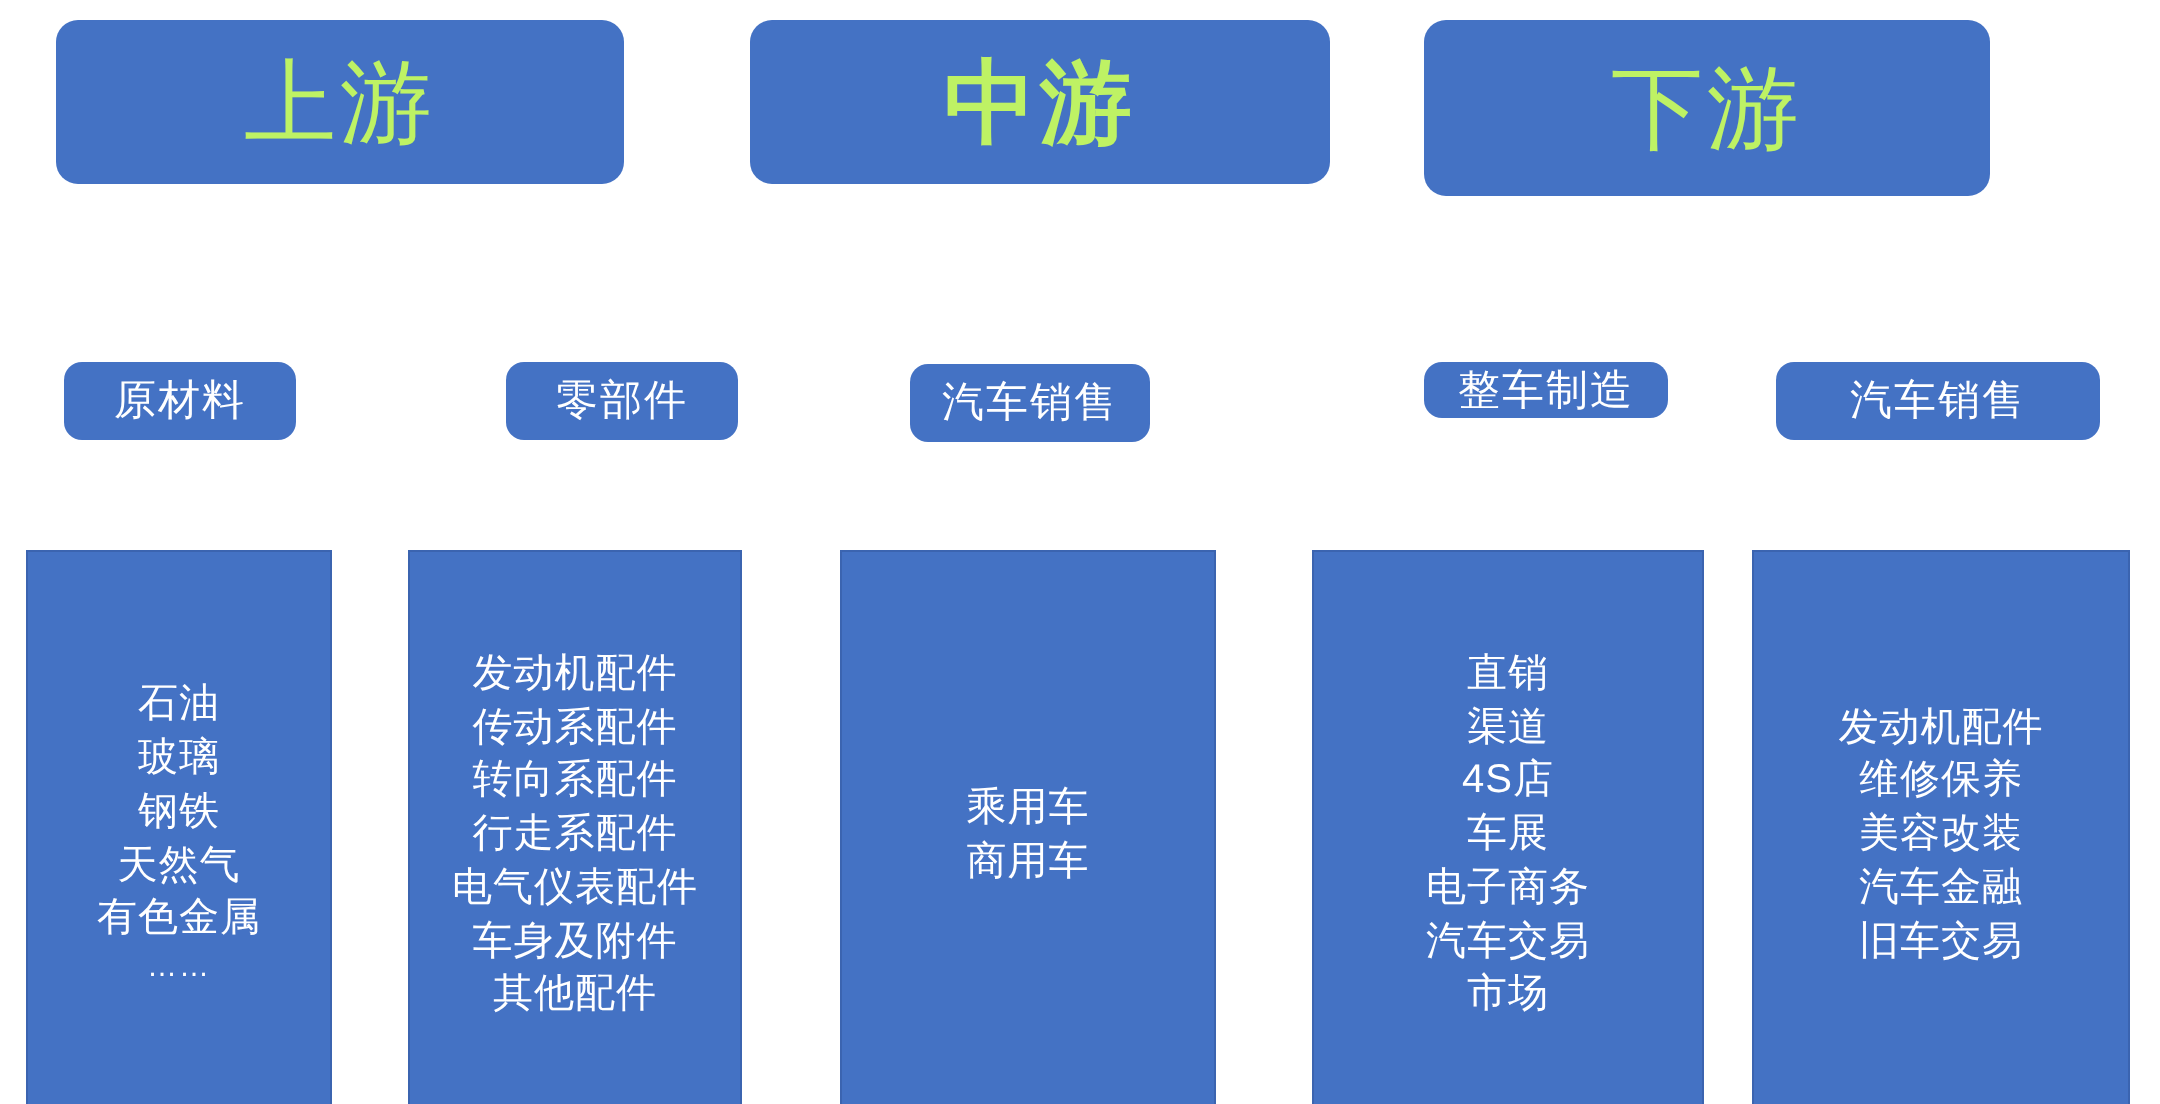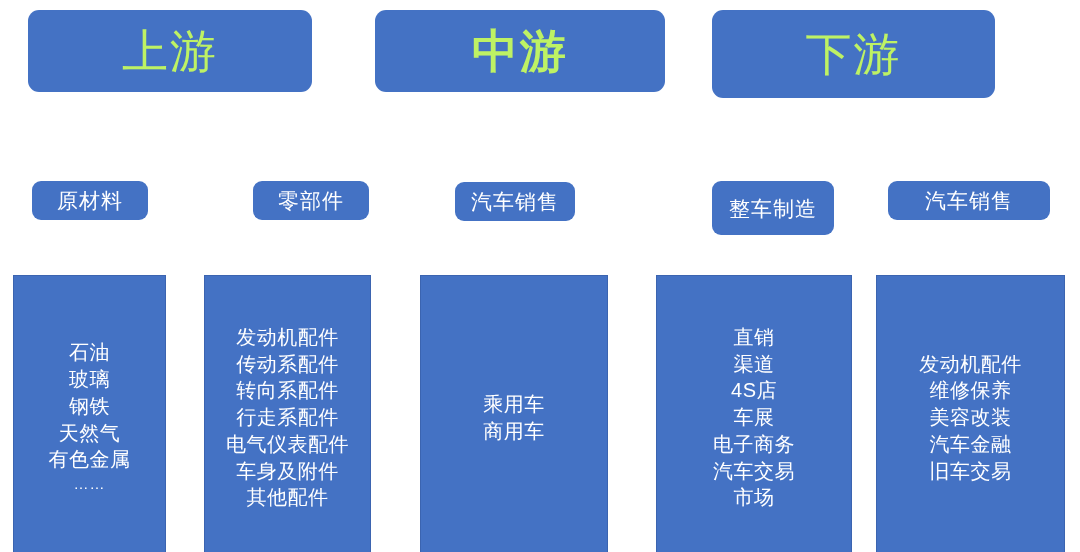--- a/index.html
+++ b/index.html
@@ -99,21 +99,21 @@
   </div>
 
   <div class="cat-pill" style="left:232px; top:181px; width:116px; height:39px;margin-left:21px;">
     <span>零部件</span>
   </div>
 
   <div class="cat-pill" style="left:455px; top:182px; width:120px; height:39px;">
     <span>汽车销售</span>
   </div>
 
-  <div class="cat-pill" style="left:712px; top:181px; width:122px; height:54px;">
+  <div class="cat-pill" style="left:712px; top:181px; width:122px; height:28px;">
     <span>整车制造</span>
   </div>
 
   <div class="cat-pill" style="left:888px; top:181px; width:162px; height:39px;">
     <span>汽车销售</span>
   </div>
 
   <div class="col-box" style="left:13px; top:275px; width:153px; height:285px;">
     <span class="row">石油</span>
     <span class="row">玻璃</span>

